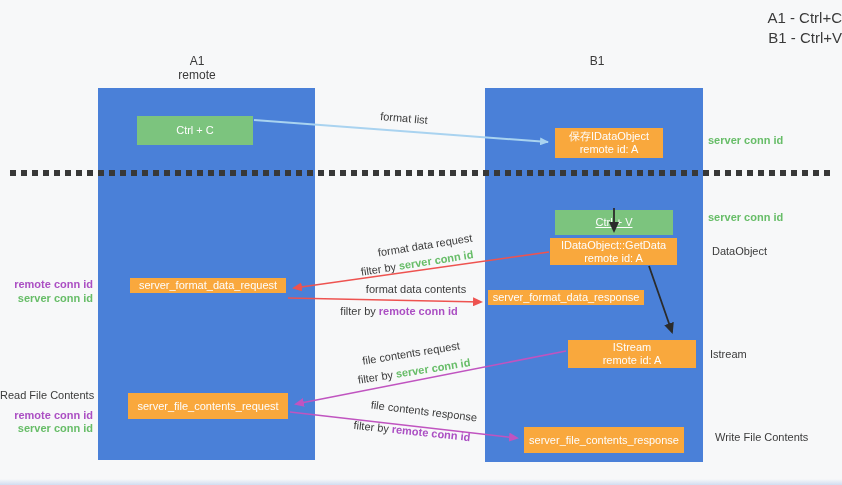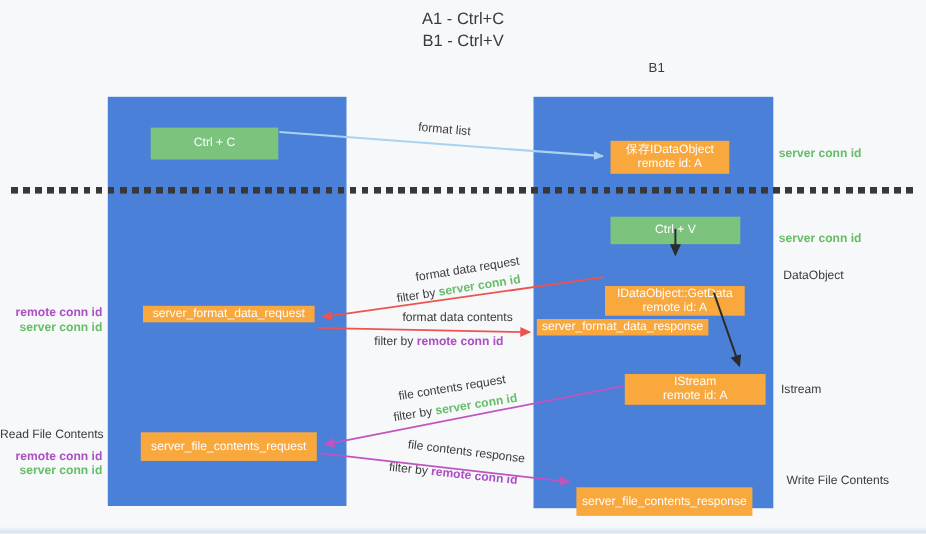--- a/index.html
+++ b/index.html
@@ -4,21 +4,21 @@
 <style>
   * { margin:0; padding:0; box-sizing:border-box; }
   body { background:#e9e9e9; }
   .canvas {
     position:relative; width:842px; height:485px;
     background:#f7f8f9; overflow:hidden;
     font-family:"Liberation Sans", sans-serif;
   }
   .title-block {
     position:absolute; left:0; top:8px; width:842px;
-    text-align:center; font-size:15px; color:#3a3a3a; line-height:20px;
+    text-align:right; font-size:15px; color:#3a3a3a; line-height:20px;
   }
   .lane { position:absolute; background:#4a80d8; z-index:1; }
   #lane-left  { left:98px;  top:88px; width:217px; height:372px; }
   #lane-right { left:485px; top:88px; width:218px; height:374px; }
   .lane-header {
     position:absolute; width:120px; text-align:center;
     font-size:12px; color:#3a3a3a; line-height:14px; z-index:2;
   }
   #header-left  { left:137px; top:54px; }
   #header-right { left:537px; top:54px; }
@@ -30,27 +30,27 @@
 
   .node {
     position:absolute; z-index:3;
     display:flex; flex-direction:column; align-items:center; justify-content:center;
     color:#fdfdfd; font-size:11px; line-height:13px; text-align:center; white-space:nowrap;
   }
   .node.green  { background:#7cc47e;margin-top:12px; }
   .node.orange { background:#f9a83d; }
   #node-ctrl-c     { left:137px; top:104px; width:116px; height:29px; }
   #node-save       { left:555px; top:128px; width:108px; height:30px; }
-  #node-ctrl-v     { left:555px; top:185px; width:118px; height:25px; }
-  #node-getdata    { left:550px; top:238px; width:127px; height:27px;margin-top:22px; }
+  #node-ctrl-v     { left:555px; top:198px; width:118px; height:25px;text-decoration:underline; }
+  #node-getdata    { left:550px; top:238px; width:127px; height:27px; }
   #node-format-req { left:130px; top:278px; width:156px; height:15px; }
   #node-format-res { left:488px; top:290px; width:156px; height:15px; }
   #node-istream    { left:568px; top:340px; width:128px; height:28px; }
   #node-file-req   { left:128px; top:393px; width:160px; height:26px; }
-  #node-file-res   { left:524px; top:443px; width:160px; height:26px; }
+  #node-file-res   { left:524px; top:427px; width:160px; height:26px; }
 
   .side-label { position:absolute; font-size:11px; line-height:13px; z-index:4; white-space:nowrap; }
   .green-label  { color:#67bd68; font-weight:bold; }
   .purple-label { color:#ab4fc3; font-weight:bold; }
   .dark-label   { color:#3b3b3b; }
   .left-col { left:0; width:93px; text-align:right; }
   #lbl-remote-1    { top:278px; }
   #lbl-server-1    { top:292px; }
   #lbl-read-title  { top:389px; }
   #lbl-remote-2    { top:409px; }
@@ -84,20 +84,24 @@
 </head>
 <body>
 
 <div class="canvas">
 
   <div class="title-block">
     <div>A1 - Ctrl+C</div>
     <div>B1 - Ctrl+V</div>
   </div>
 
+  <div class="lane-header" id="header-left">
+    <div>A1</div>
+    <div>remote</div>
+  </div>
   <div class="lane-header" id="header-right">
     <div>B1</div>
   </div>
 
   <div class="lane" id="lane-left"></div>
   <div class="lane" id="lane-right"></div>
 
   <div class="divider"></div>
 
   <div class="node green" id="node-ctrl-c">

